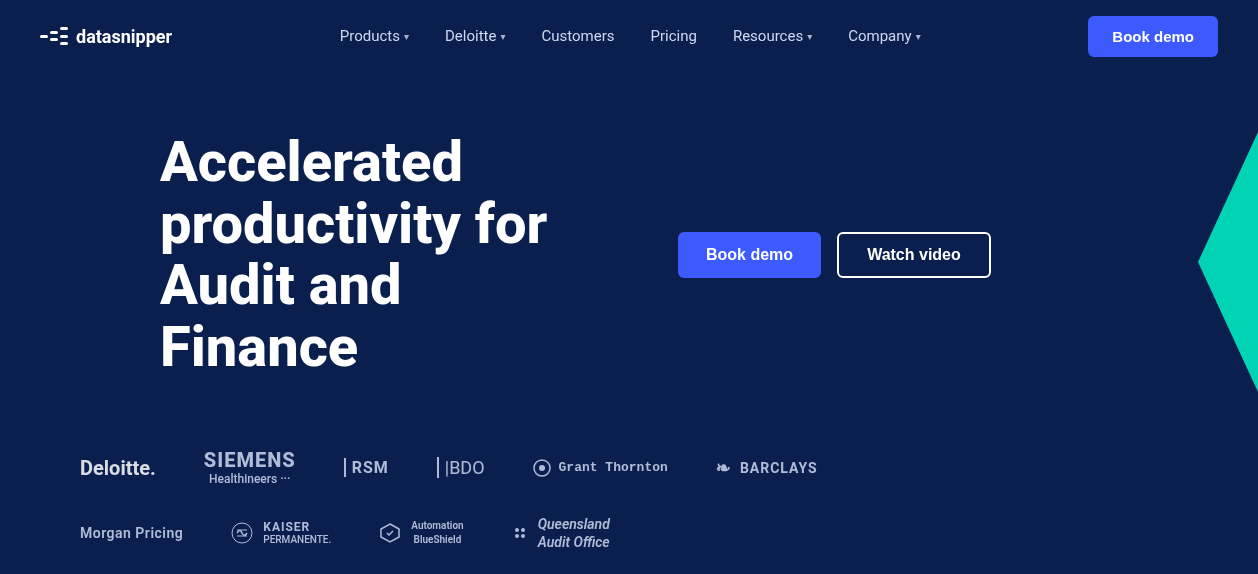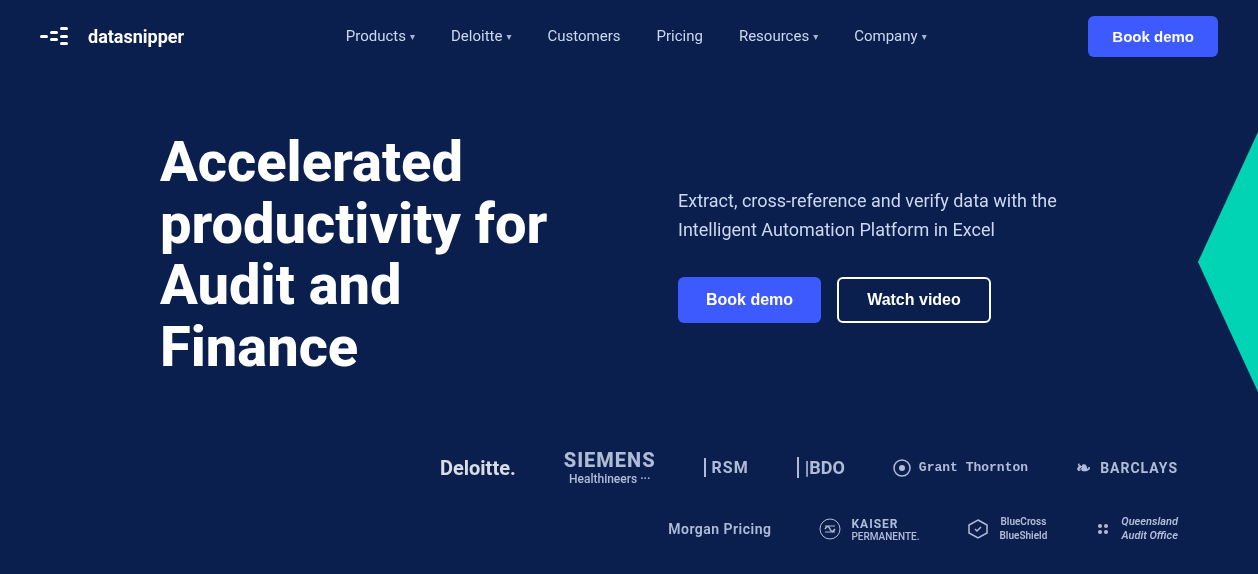--- a/index.html
+++ b/index.html
@@ -20,21 +20,21 @@
       justify-content: space-between;
       padding: 0 40px;
       height: 72px;
       background-color: #0a1f4e;
       position: relative;
       z-index: 10;
     }
     .logo {
       display: flex;
       align-items: center;
-      gap: 20px;
+      gap: 8px;
       font-size: 18px;
       font-weight: 700;
       color: #fff;
       text-decoration: none;
     }
     .logo-icon {
       width: 28px;
       height: 22px;
     }
     .nav-links {
@@ -131,39 +131,39 @@
       clip-path: polygon(100% 0, 100% 100%, 0 50%);
     }
 
     
     .logos-section {
       padding: 20px 80px 40px 80px;
     }
     .logos-row {
       display: flex;
       align-items: center;
-      justify-content: flex-end;
+      justify-content: flex-start;
       gap: 48px;
       margin-bottom: 28px;
       flex-wrap: nowrap;
     }
     .logo-item {
       color: #cdd8f0;
       font-size: 14px;
       font-weight: 600;
       white-space: nowrap;
       display: flex;
       align-items: center;
       gap: 4px;
       opacity: 0.85;
     }
     .logo-deloitte { font-size: 20px; font-weight: 700; color: #fff; }
     .logo-siemens { font-size: 13px; font-weight: 600; }
     .logo-rsm { font-size: 16px; font-weight: 700; letter-spacing: 1px; }
-    .logo-bdo { font-size: 18px; font-weight: 700; border-left: 2px solid #cdd8f0; padding-left: 6px; }
+    .logo-bdo { font-size: 18px; font-weight: 400; border-left: 2px solid #cdd8f0; padding-left: 6px; }
     .logo-gt { font-size: 13px; font-weight: 600; font-family: Liberation Mono, monospace; }
     .logo-barclays { font-size: 14px; font-weight: 700; letter-spacing: 1px; }
     .logo-odp { font-size: 12px; font-weight: 600; letter-spacing: 1px; }
     .logo-morgan { font-size: 14px; font-weight: 600; letter-spacing: 0.5px; }
     .logo-kaiser { font-size: 13px; font-weight: 600; }
     .logo-bcbs { font-size: 11px; font-weight: 600; text-align: center; line-height: 1.3; }
     .logo-qao { font-size: 12px; font-weight: 600; font-style: italic; line-height: 1.3; text-align: center; }
   </style>
 </head>
 <body>
@@ -219,21 +219,20 @@
   </ul>
 
   <button class="book-demo-btn">Book demo</button>
 </nav>
 
 <section class="hero">
   <div class="hero-left">
     <h1 class="hero-title">Accelerated productivity for Audit and Finance</h1>
   </div>
   <div class="hero-right">
-    <p class="hero-subtitle">Extract, cross-reference and verify data with the Intelligent Automation Platform in Excel</p>
     <div class="hero-buttons">
       <button class="btn-primary">Book demo</button>
       <button class="btn-secondary">Watch video</button>
     </div>
   </div>
   <div class="teal-accent"></div>
 </section>
 
 <section class="logos-section">
   <div class="logos-row">
@@ -272,30 +271,30 @@
         <div style="font-size:12px;font-weight:700;letter-spacing:1px;">KAISER</div>
         <div style="font-size:10px;font-weight:500;">PERMANENTE.</div>
       </div>
     </div>
     <div class="logo-item logo-bcbs">
       <svg width="22" height="22" viewBox="0 0 22 22" fill="none" style="margin-right:6px;">
         <path d="M11 2 L20 7 L20 15 L11 20 L2 15 L2 7 Z" stroke="#cdd8f0" stroke-width="1.5" fill="none"></path>
         <path d="M8 11 L10 13 L14 9" stroke="#cdd8f0" stroke-width="1.5"></path>
       </svg>
       <div style="font-size:10px; line-height:1.4;">
-        <div>BlueCross</div>
+        <div>Automation</div>
         <div>BlueShield</div>
       </div>
     </div>
     <div class="logo-item logo-qao">
       <svg width="16" height="16" viewBox="0 0 16 16" fill="none" style="margin-right:6px;">
         <circle cx="5" cy="5" r="2" fill="#cdd8f0"></circle>
         <circle cx="11" cy="5" r="2" fill="#cdd8f0"></circle>
         <circle cx="5" cy="11" r="2" fill="#cdd8f0"></circle>
         <circle cx="11" cy="11" r="2" fill="#cdd8f0"></circle>
       </svg>
-      <div style="font-size:11px;font-style:italic;line-height:1.3;">
+      <div style="font-size:14px;font-style:italic;line-height:1.3;">
         <div>Queensland</div>
         <div>Audit Office</div>
       </div>
     </div>
   </div>
 </section>
 
 </body></html>

